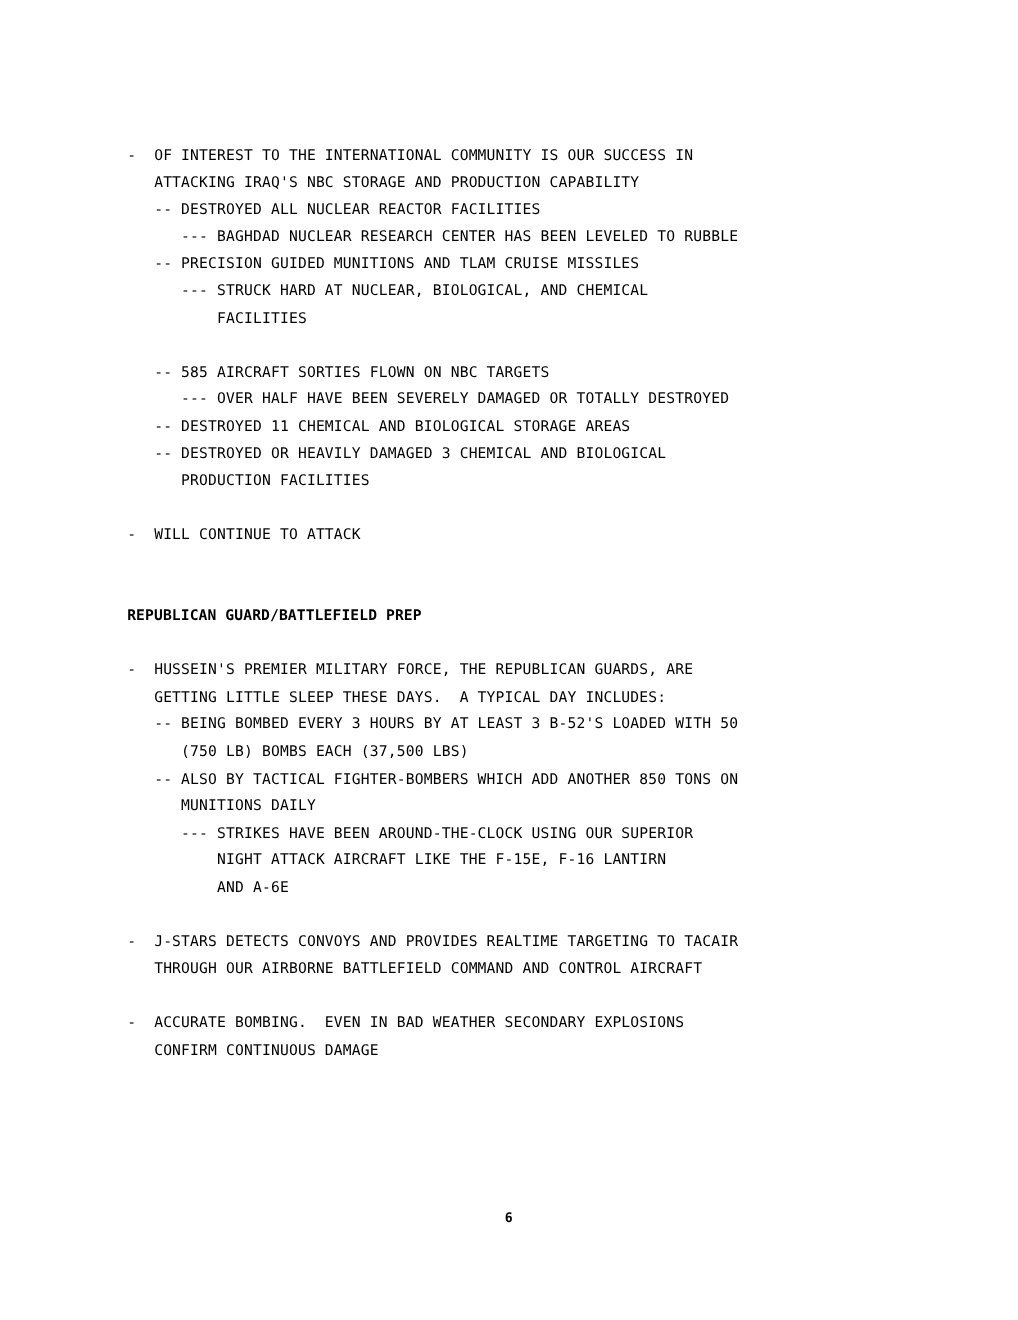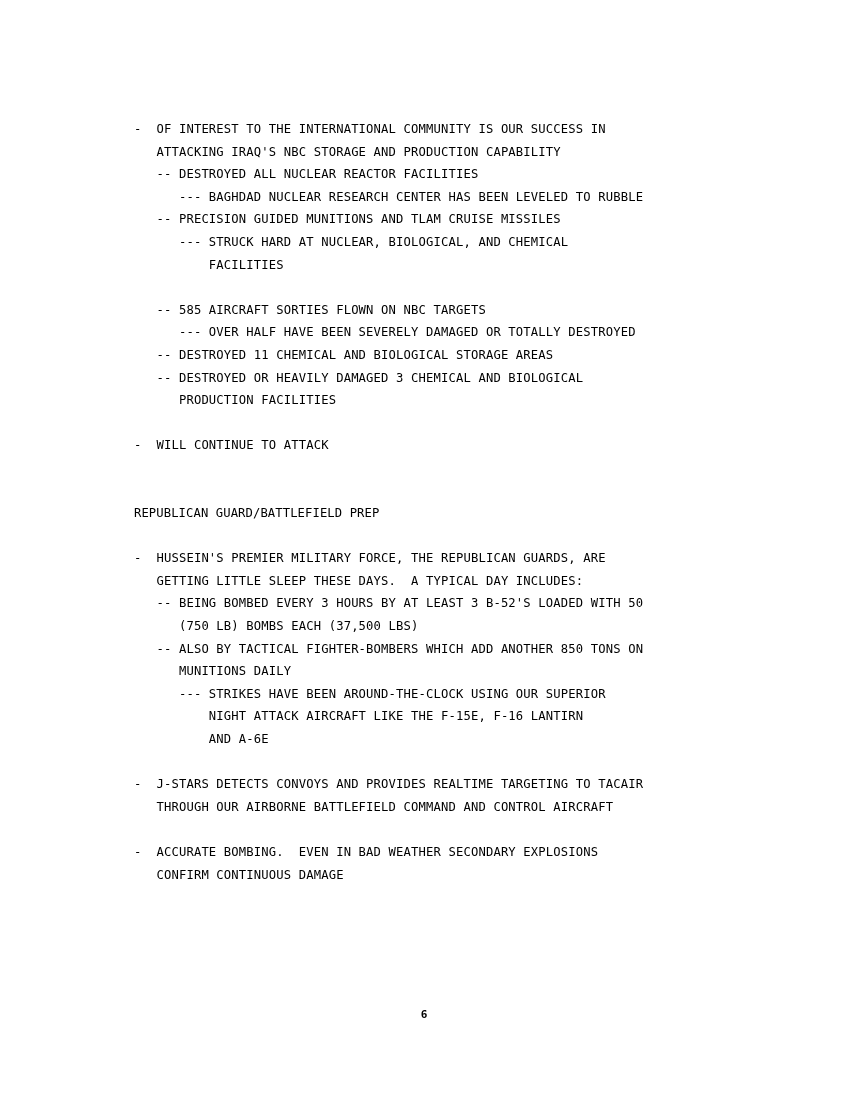--- a/index.html
+++ b/index.html
@@ -26,27 +26,26 @@
   }
   .doc-body {
     font-size: 12.2px;
     line-height: 22.6px;
     letter-spacing: 0.15px;
     white-space: pre;
   }
   .line {
     white-space: pre;
     min-height: 22.6px;
-    margin-left: 28px;
   }
   .line.blank {
     min-height: 22.6px;
   }
   .section-head {
-    font-weight: normal;
+    font-weight: bold;
     letter-spacing: 0.1px;
   }
   .page-number {
     position: absolute;
     left: 0;
     top: 1008px;
     width: 848px;
     text-align: center;
     font-family: "DejaVu Sans Mono", "Liberation Mono", monospace;
     font-size: 11px;

